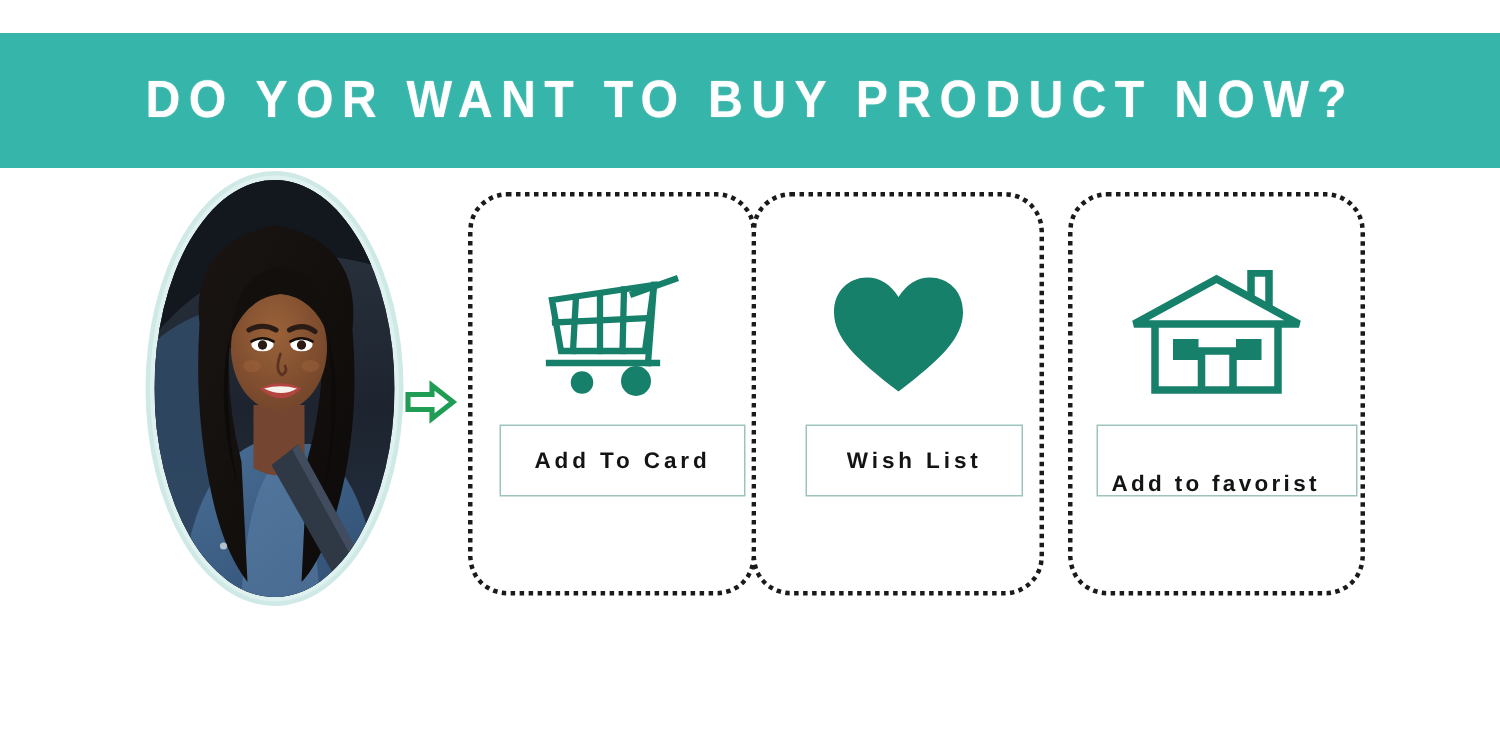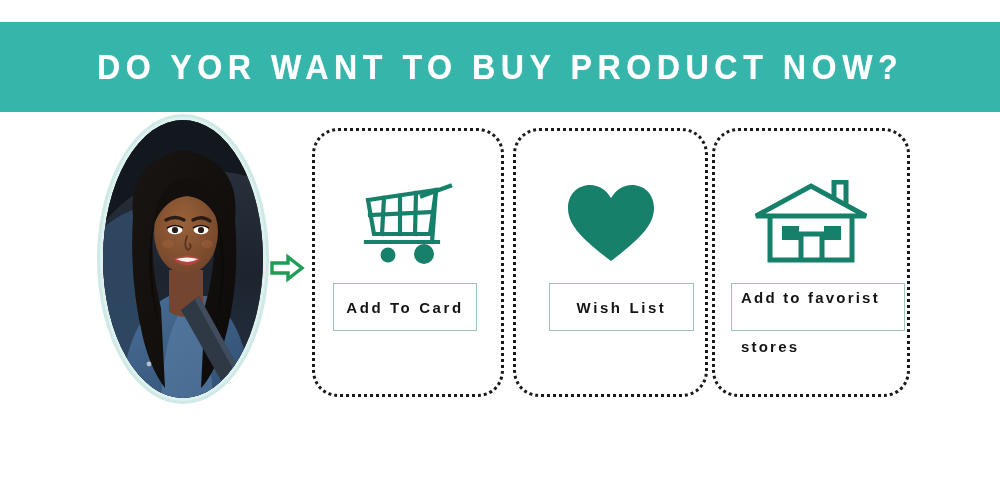--- a/index.html
+++ b/index.html
@@ -74,21 +74,21 @@
   .card {
     position: absolute;
     top: 128px;
     height: 269px;
     border: 3px dotted #1a1a1a;
     border-radius: 26px;
     background: #ffffff;
     box-sizing: border-box;
   }
   .card-1 { left: 312px; width: 192px; }
-  .card-2 { left: 513px; width: 195px; }
+  .card-2 { left: 501px; width: 195px; }
   .card-3 { left: 712px; width: 198px; }
 
   .icon-slot {
     position: absolute;
     left: 0;
     right: 0;
     top: 40px;
     height: 104px;
     display: flex;
     align-items: center;
@@ -106,21 +106,21 @@
     display: flex;
     align-items: center;
     color: #141414;
     font-family: "Liberation Sans", sans-serif;
     font-size: 15px;
     font-weight: bold;
     letter-spacing: 2.6px;
   }
   .btn-1 {
     left: 18px;
-    width: 144px;
+    width: 164px;
     justify-content: center;
   }
   .btn-2 {
     left: 33px;
     width: 145px;
     justify-content: center;
   }
   .btn-3 {
     left: 16px;
     width: 174px;
@@ -264,16 +264,15 @@
 
         <path d="M49 80 L49 54 L70 54 L70 80"></path>
       </g>
       <rect x="30" y="46" width="17" height="14" fill="#17806a"></rect>
       <rect x="72" y="46" width="17" height="14" fill="#17806a"></rect>
     </svg>
   </div>
   <div class="action-btn btn-3">
     <span>
       <span class="btn-text">Add to favorist</span>
-      <span class="btn-text">stores</span>
     </span>
   </div>
 </div>
 
 </body></html>

